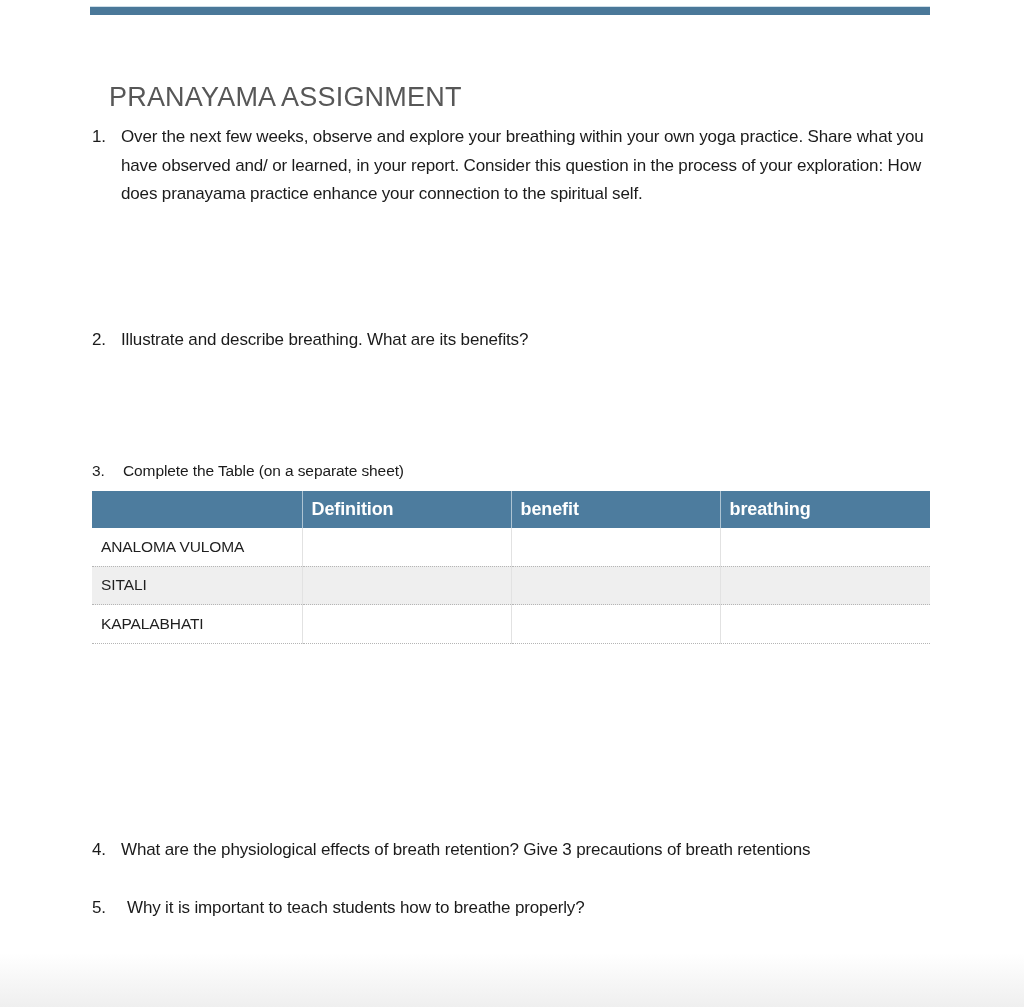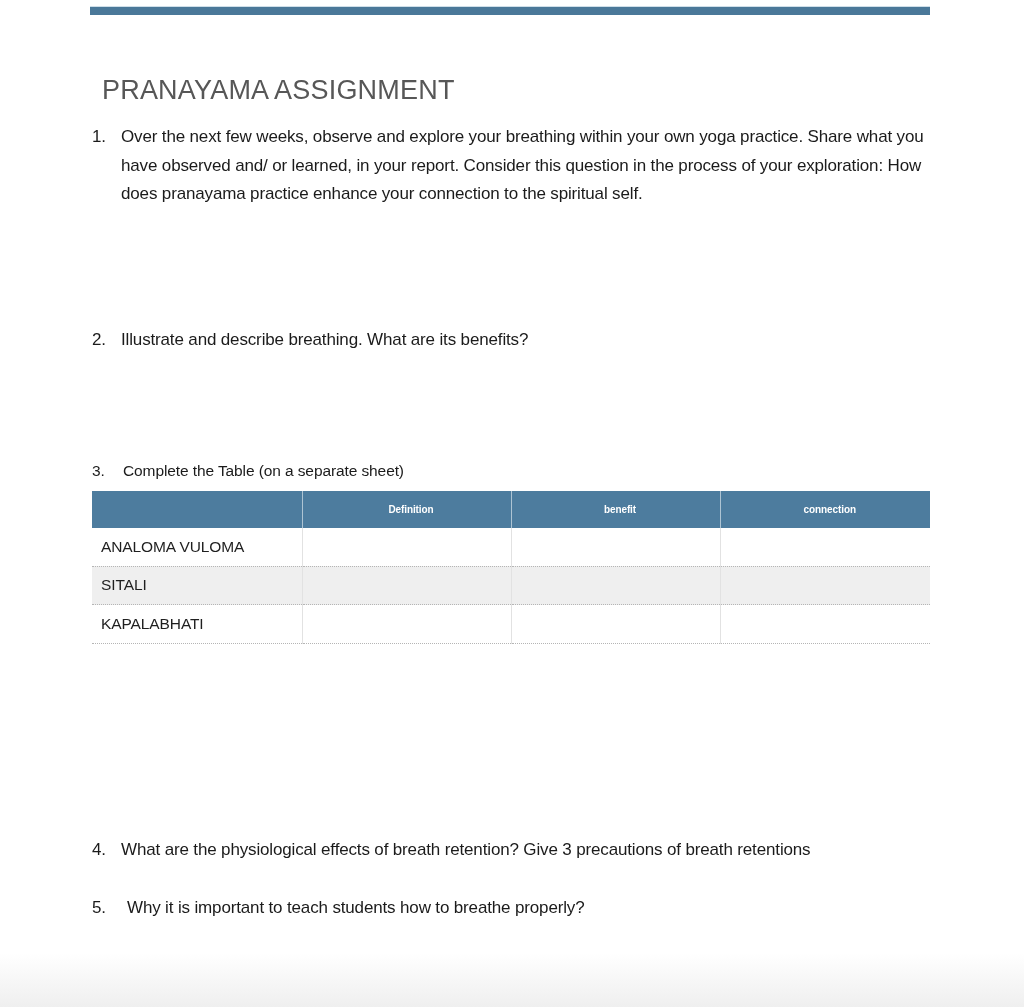--- a/index.html
+++ b/index.html
@@ -65,23 +65,23 @@
     border-collapse: collapse;
     table-layout: fixed;
   }
   #assign-table col.c1 { width: 210px; }
   #assign-table col.c2 { width: 209px; }
   #assign-table col.c3 { width: 209px; }
   #assign-table col.c4 { width: 210px; }
   #assign-table th {
     background: var(--accent-header, #4d7c9e);
     color: #ffffff;
-    font-size: 10px;
+    font-size: 18px;
     font-weight: bold;
-    text-align: center;
+    text-align: left;
     height: 37px;
     padding: 0 0 0 9px;
     letter-spacing: -0.1px;
   }
   #assign-table th + th { border-left: 1px solid rgba(255,255,255,0.55); }
   #assign-table td {
     height: 37.5px;
     padding: 0 0 0 9px;
     font-size: 15.5px;
     color: #1f1f1f;
@@ -97,21 +97,21 @@
     left: 0; top: 953px;
     width: 1024px; height: 54px;
     background: linear-gradient(#ffffff, #efefef);
   }
 </style>
 </head>
 <body>
 
 <div id="top-bar" class="abs"></div>
 
-<h1 id="title" class="abs" style="margin:11px;">PRANAYAMA ASSIGNMENT</h1>
+<h1 id="title" class="abs" style="margin:18px;">PRANAYAMA ASSIGNMENT</h1>
 
 <div id="q1" class="question abs">
   <span class="qnum">1.</span>
   <span class="qtext">Over the next few weeks, observe and explore your breathing within your own yoga practice. Share what you have observed and/ or learned, in your report. Consider this question in the process of your exploration: How does pranayama practice enhance your connection to the spiritual self.</span>
 </div>
 
 <div id="q2" class="question abs">
   <span class="qnum">2.</span>
   <span class="qtext">Illustrate and describe breathing. What are its benefits?</span>
 </div>
@@ -126,21 +126,21 @@
     <col class="c1">
       <col class="c2">
       <col class="c3">
       <col class="c4">
   </colgroup>
   <thead>
     <tr>
       <th></th>
       <th>Definition</th>
       <th>benefit</th>
-      <th>connection</th>
+      <th>breathing</th>
     </tr>
   </thead>
   <tbody>
     <tr>
       <td>ANALOMA VULOMA</td>
       <td></td>
       <td></td>
       <td></td>
     </tr>
     <tr>

